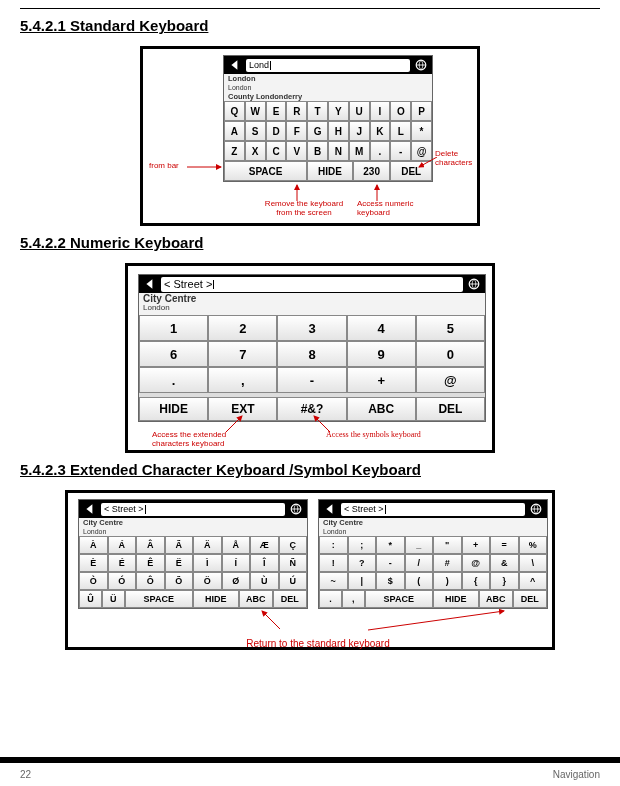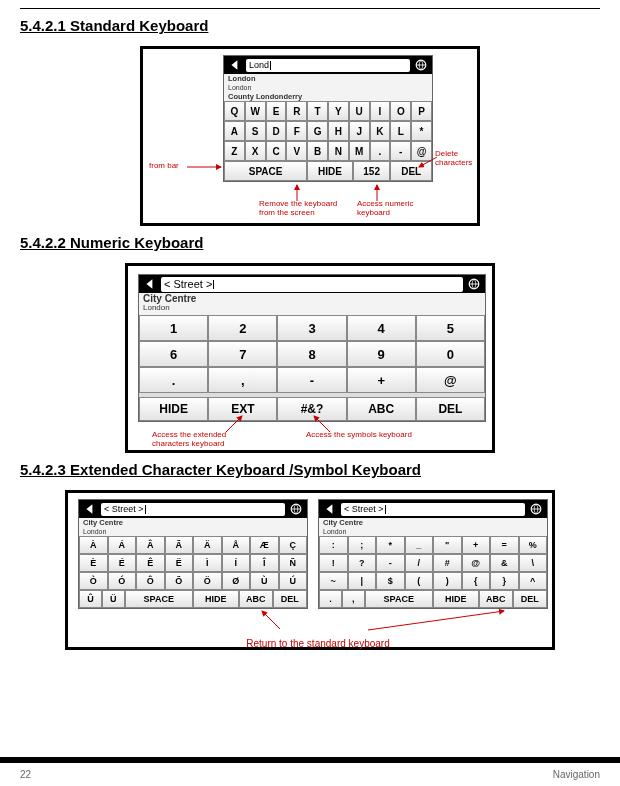--- a/index.html
+++ b/index.html
@@ -186,28 +186,28 @@
           <div class="key">B</div>
           <div class="key">N</div>
           <div class="key">M</div>
           <div class="key">.</div>
           <div class="key">-</div>
           <div class="key">@</div>
         </div>
       <div class="keyrow" id="f1f">
           <div class="funckey" style="flex: 0 0 40%;">SPACE</div>
           <div class="funckey" style="flex: 0 0 22%;">HIDE</div>
-          <div class="funckey" style="flex: 0 0 18%;">152</div>
+          <div class="funckey" style="flex: 0 0 18%;">230</div>
           <div class="funckey" style="flex: 0 0 20%;">DEL</div>
         </div>
     </div>
   </div>
 
   <div class="callout" style="top:112px; left:6px;">from bar</div>
-  <div class="callout" style="top:150px; left:116px; width:90px;">Remove the keyboard from the screen</div>
+  <div class="callout" style="top:150px; left:116px; width:90px;text-align:center;">Remove the keyboard from the screen</div>
   <div class="callout" style="top:150px; left:214px; width:70px;">Access numeric keyboard</div>
   <div class="callout" style="top:100px; left:292px; width:45px;">Delete characters</div>
 
   <svg class="arrow" style="top:114px; left:44px;" width="40" height="8">
       <defs>
         <marker id="ah1" markerWidth="6" markerHeight="6" refX="5" refY="3" orient="auto">
           <path d="M0 0 L6 3 L0 6 Z" fill="#c00"></path>
         </marker>
       </defs>
       <line x1="0" y1="4" x2="34" y2="4" stroke="#c00" stroke-width="1" marker-end="url(#ah1)"></line>
@@ -272,21 +272,21 @@
       <div class="keyrow" id="f2f">
           <div class="funckey">HIDE</div>
           <div class="funckey">EXT</div>
           <div class="funckey">#&amp;?</div>
           <div class="funckey">ABC</div>
           <div class="funckey">DEL</div>
         </div>
     </div>
   </div>
   <div class="callout" style="top:164px; left:24px; width:90px;">Access the extended characters keyboard</div>
-  <div class="callout" style="top:164px; left:178px; width:140px;">Access the symbols keyboard</div>
+  <div class="callout" style="top:164px; left:198px; width:140px;font-family:Liberation Serif, serif;">Access the symbols keyboard</div>
   <svg class="arrow" style="top:148px; left:98px;" width="20" height="18">
       <defs>
         <marker id="ah2" markerWidth="6" markerHeight="6" refX="5" refY="3" orient="auto">
           <path d="M0 0 L6 3 L0 6 Z" fill="#c00"></path>
         </marker>
       </defs>
       <line x1="0" y1="18" x2="16" y2="2" stroke="#c00" stroke-width="1" marker-end="url(#ah2)"></line>
     </svg>
   <svg class="arrow" style="top:148px; left:184px;" width="20" height="18">
       <line x1="18" y1="18" x2="2" y2="2" stroke="#c00" stroke-width="1" marker-end="url(#ah2)"></line>

